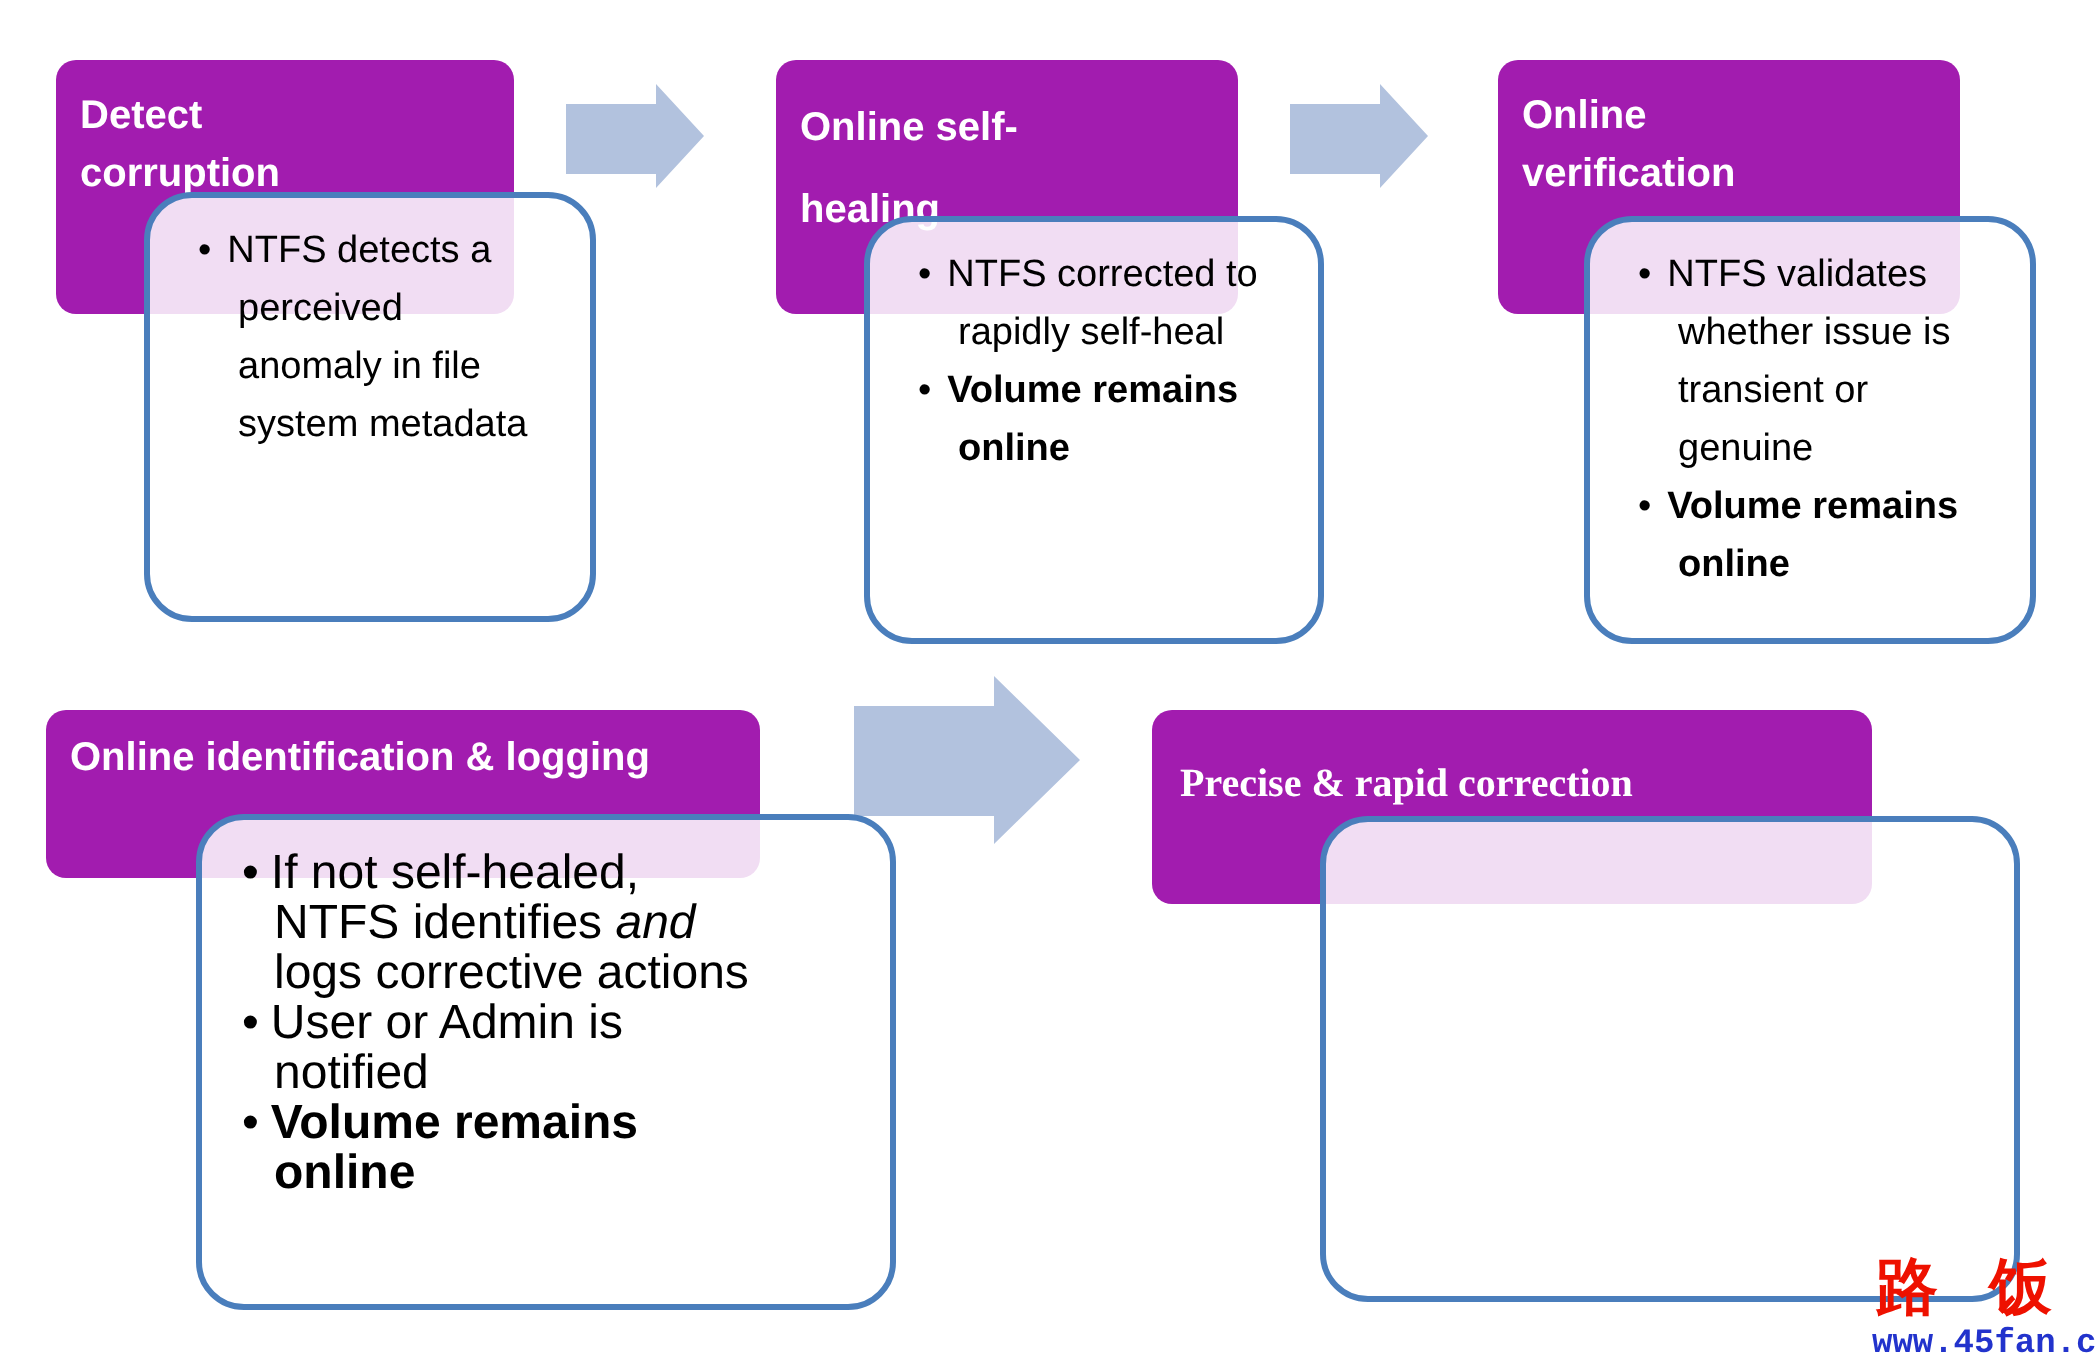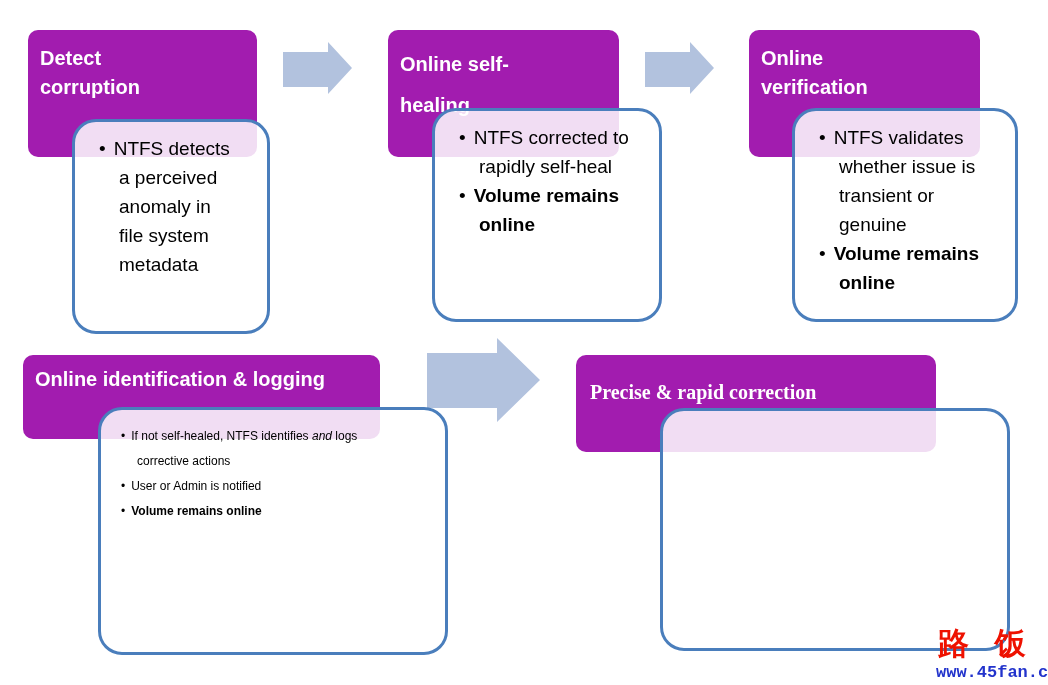--- a/index.html
+++ b/index.html
@@ -32,39 +32,39 @@
   .seg-b{font-weight:bold;}
   .seg-i{font-style:italic;}
   .bullet-mark{display:inline;}
 
   
   #g1-hdr{left:28px;top:30px;width:217px;height:113px;padding:14px 0 0 12px;font-size:20px;line-height:29px;}
   #g2-hdr{left:388px;top:30px;width:219px;height:113px;padding:14px 0 0 12px;font-size:20px;line-height:41px;}
   #g3-hdr{left:749px;top:30px;width:219px;height:113px;padding:14px 0 0 12px;font-size:20px;line-height:29px;}
   #g1-hdr .hdr-label,#g2-hdr .hdr-label,#g3-hdr .hdr-label{width:150px;}
 
-  #g1-panel{left:72px;top:119px;width:198px;height:215px;}
+  #g1-panel{left:72px;top:96px;width:226px;height:215px;}
   #g2-panel{left:432px;top:108px;width:230px;height:214px;}
   #g3-panel{left:792px;top:108px;width:226px;height:214px;}
   #g1-panel ul,#g2-panel ul,#g3-panel ul{
     padding:12px 30px 0 24px;
     font-size:19px;line-height:29px;
   }
   #g1-panel li,#g2-panel li,#g3-panel li{
     padding-left:20px;text-indent:-20px;max-width:152px;
   }
   #g1-panel .bullet-mark,#g2-panel .bullet-mark,#g3-panel .bullet-mark{padding-right:8px;}
 
   
   #g4-hdr{left:23px;top:355px;width:345px;height:73px;padding:11px 0 0 12px;font-size:20px;line-height:26px;white-space:nowrap;}
   #g5-hdr{left:576px;top:355px;width:346px;height:73px;padding:24px 0 0 14px;font-size:20px;line-height:26px;white-space:nowrap;font-family:Liberation Serif, serif;}
 
   #g4-panel{left:98px;top:407px;width:350px;height:248px;}
   #g5-panel{left:660px;top:408px;width:350px;height:243px;}
-  #g4-panel ul{padding:14px 30px 0 20px;font-size:12px;line-height:25px;}
+  #g4-panel ul{padding:14px 30px 0 20px;font-size:24px;line-height:25px;}
   #g4-panel li{padding-left:16px;text-indent:-16px;max-width:244px;}
   #g4-panel .bullet-mark{padding-right:6px;}
   #g5-panel ul{padding:14px 20px 0 20px;font-size:18px;line-height:26px;}
   #g5-panel li{padding-left:11px;text-indent:-11px;max-width:252px;}
   #g5-panel .bullet-mark{padding-right:1px;}
 
   .flow-arrow{position:absolute;z-index:0;}
   #arrow1{left:283px;top:42px;}
   #arrow2{left:645px;top:42px;}
   #arrow3{left:427px;top:338px;}

